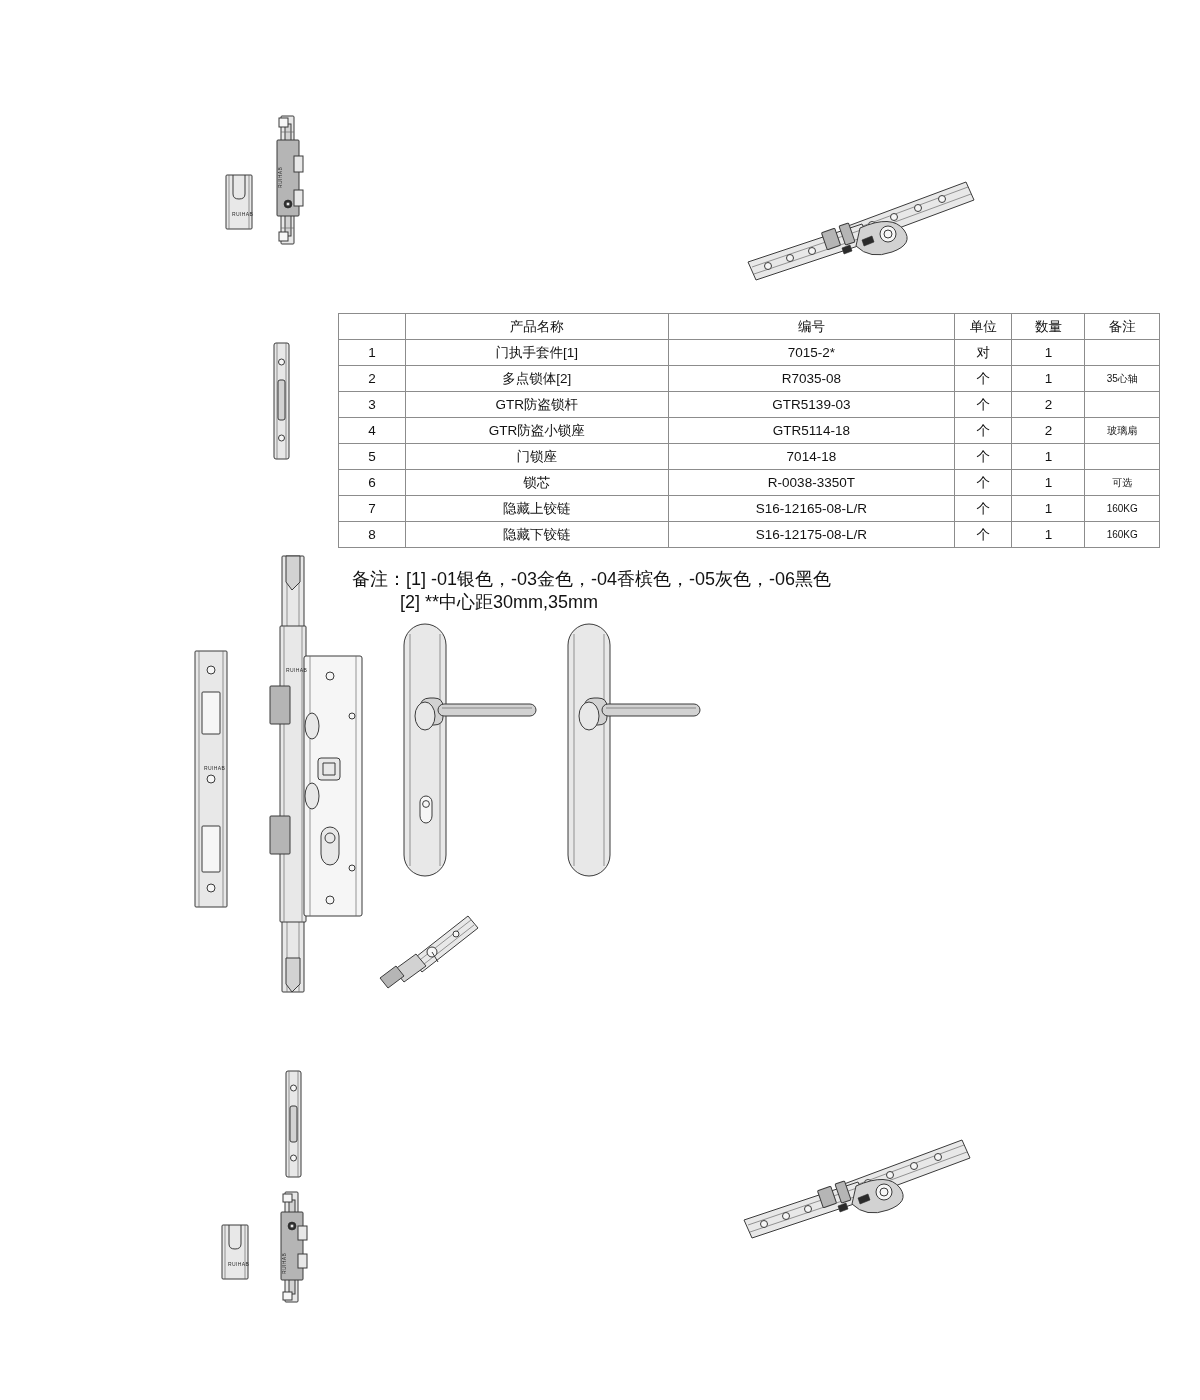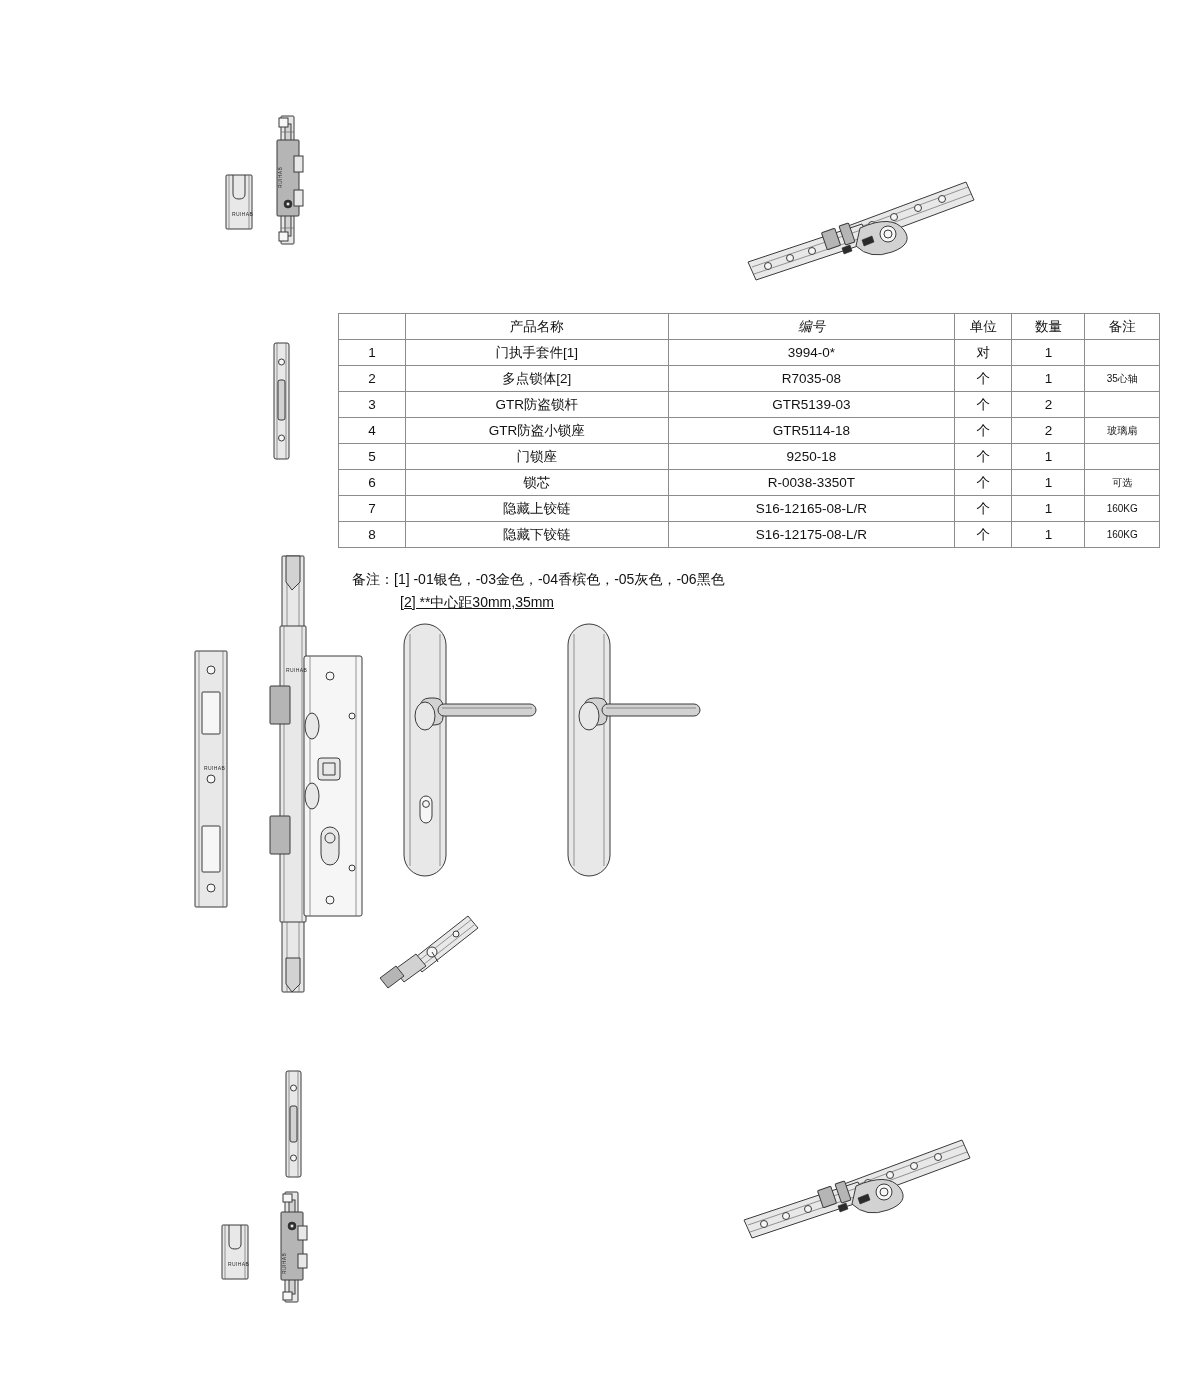--- a/index.html
+++ b/index.html
@@ -36,37 +36,37 @@
     text-align: center;
     vertical-align: middle;
     height: 25px;
     padding: 0;
     font-weight: normal;
     color: #111;
   }
   .parts-table th { font-size: 13.5px; }
   .col-idx   { width: 68px; }
   .col-name  { width: 270px; }
-  .col-code  { width: 293px; font-style: italic; }
+  .col-code  { width: 293px; }
   .col-unit  { width: 58px; }
   .col-qty   { width: 74px; }
   .col-note  { width: 75px; }
   .note-cell { font-size: 10px; color: #222; }
 
   
   .remarks {
     position: absolute;
     left: 352px;
     top: 568px;
-    font-size: 14px;
+    font-size: 18px;
     line-height: 23px;
     color: #111;
     white-space: nowrap;
   }
-  .remarks .line2 { padding-left: 48px; text-decoration: underline; }
+  .remarks .line2 { padding-left: 48px; }
 
   
   .art { position: absolute; }
   svg { display: block; }
   .ln   { fill: none; stroke: #3b3b3b; stroke-width: 1; }
   .ln-t { fill: none; stroke: #6b6b6b; stroke-width: 0.7; }
   .fl-l { fill: #e8e8e8; stroke: #3b3b3b; stroke-width: 1; }
   .fl-m { fill: #d2d2d2; stroke: #3b3b3b; stroke-width: 1; }
   .fl-d { fill: #b5b5b5; stroke: #3b3b3b; stroke-width: 1; }
   .fl-w { fill: #f6f6f6; stroke: #3b3b3b; stroke-width: 1; }
@@ -297,21 +297,21 @@
         <th class="col-code">编号</th>
         <th class="col-unit">单位</th>
         <th class="col-qty">数量</th>
         <th class="col-note">备注</th>
       </tr>
     </thead>
     <tbody>
       <tr>
         <td>1</td>
         <td>门执手套件[1]</td>
-        <td>3994-0*</td>
+        <td>7015-2*</td>
         <td>对</td>
         <td>1</td>
         <td class="note-cell"></td>
       </tr>
       <tr>
         <td>2</td>
         <td>多点锁体[2]</td>
         <td>R7035-08</td>
         <td>个</td>
         <td>1</td>
@@ -329,21 +329,21 @@
         <td>4</td>
         <td>GTR防盗小锁座</td>
         <td>GTR5114-18</td>
         <td>个</td>
         <td>2</td>
         <td class="note-cell">玻璃扇</td>
       </tr>
       <tr>
         <td>5</td>
         <td>门锁座</td>
-        <td>9250-18</td>
+        <td>7014-18</td>
         <td>个</td>
         <td>1</td>
         <td class="note-cell"></td>
       </tr>
       <tr>
         <td>6</td>
         <td>锁芯</td>
         <td>R-0038-3350T</td>
         <td>个</td>
         <td>1</td>

